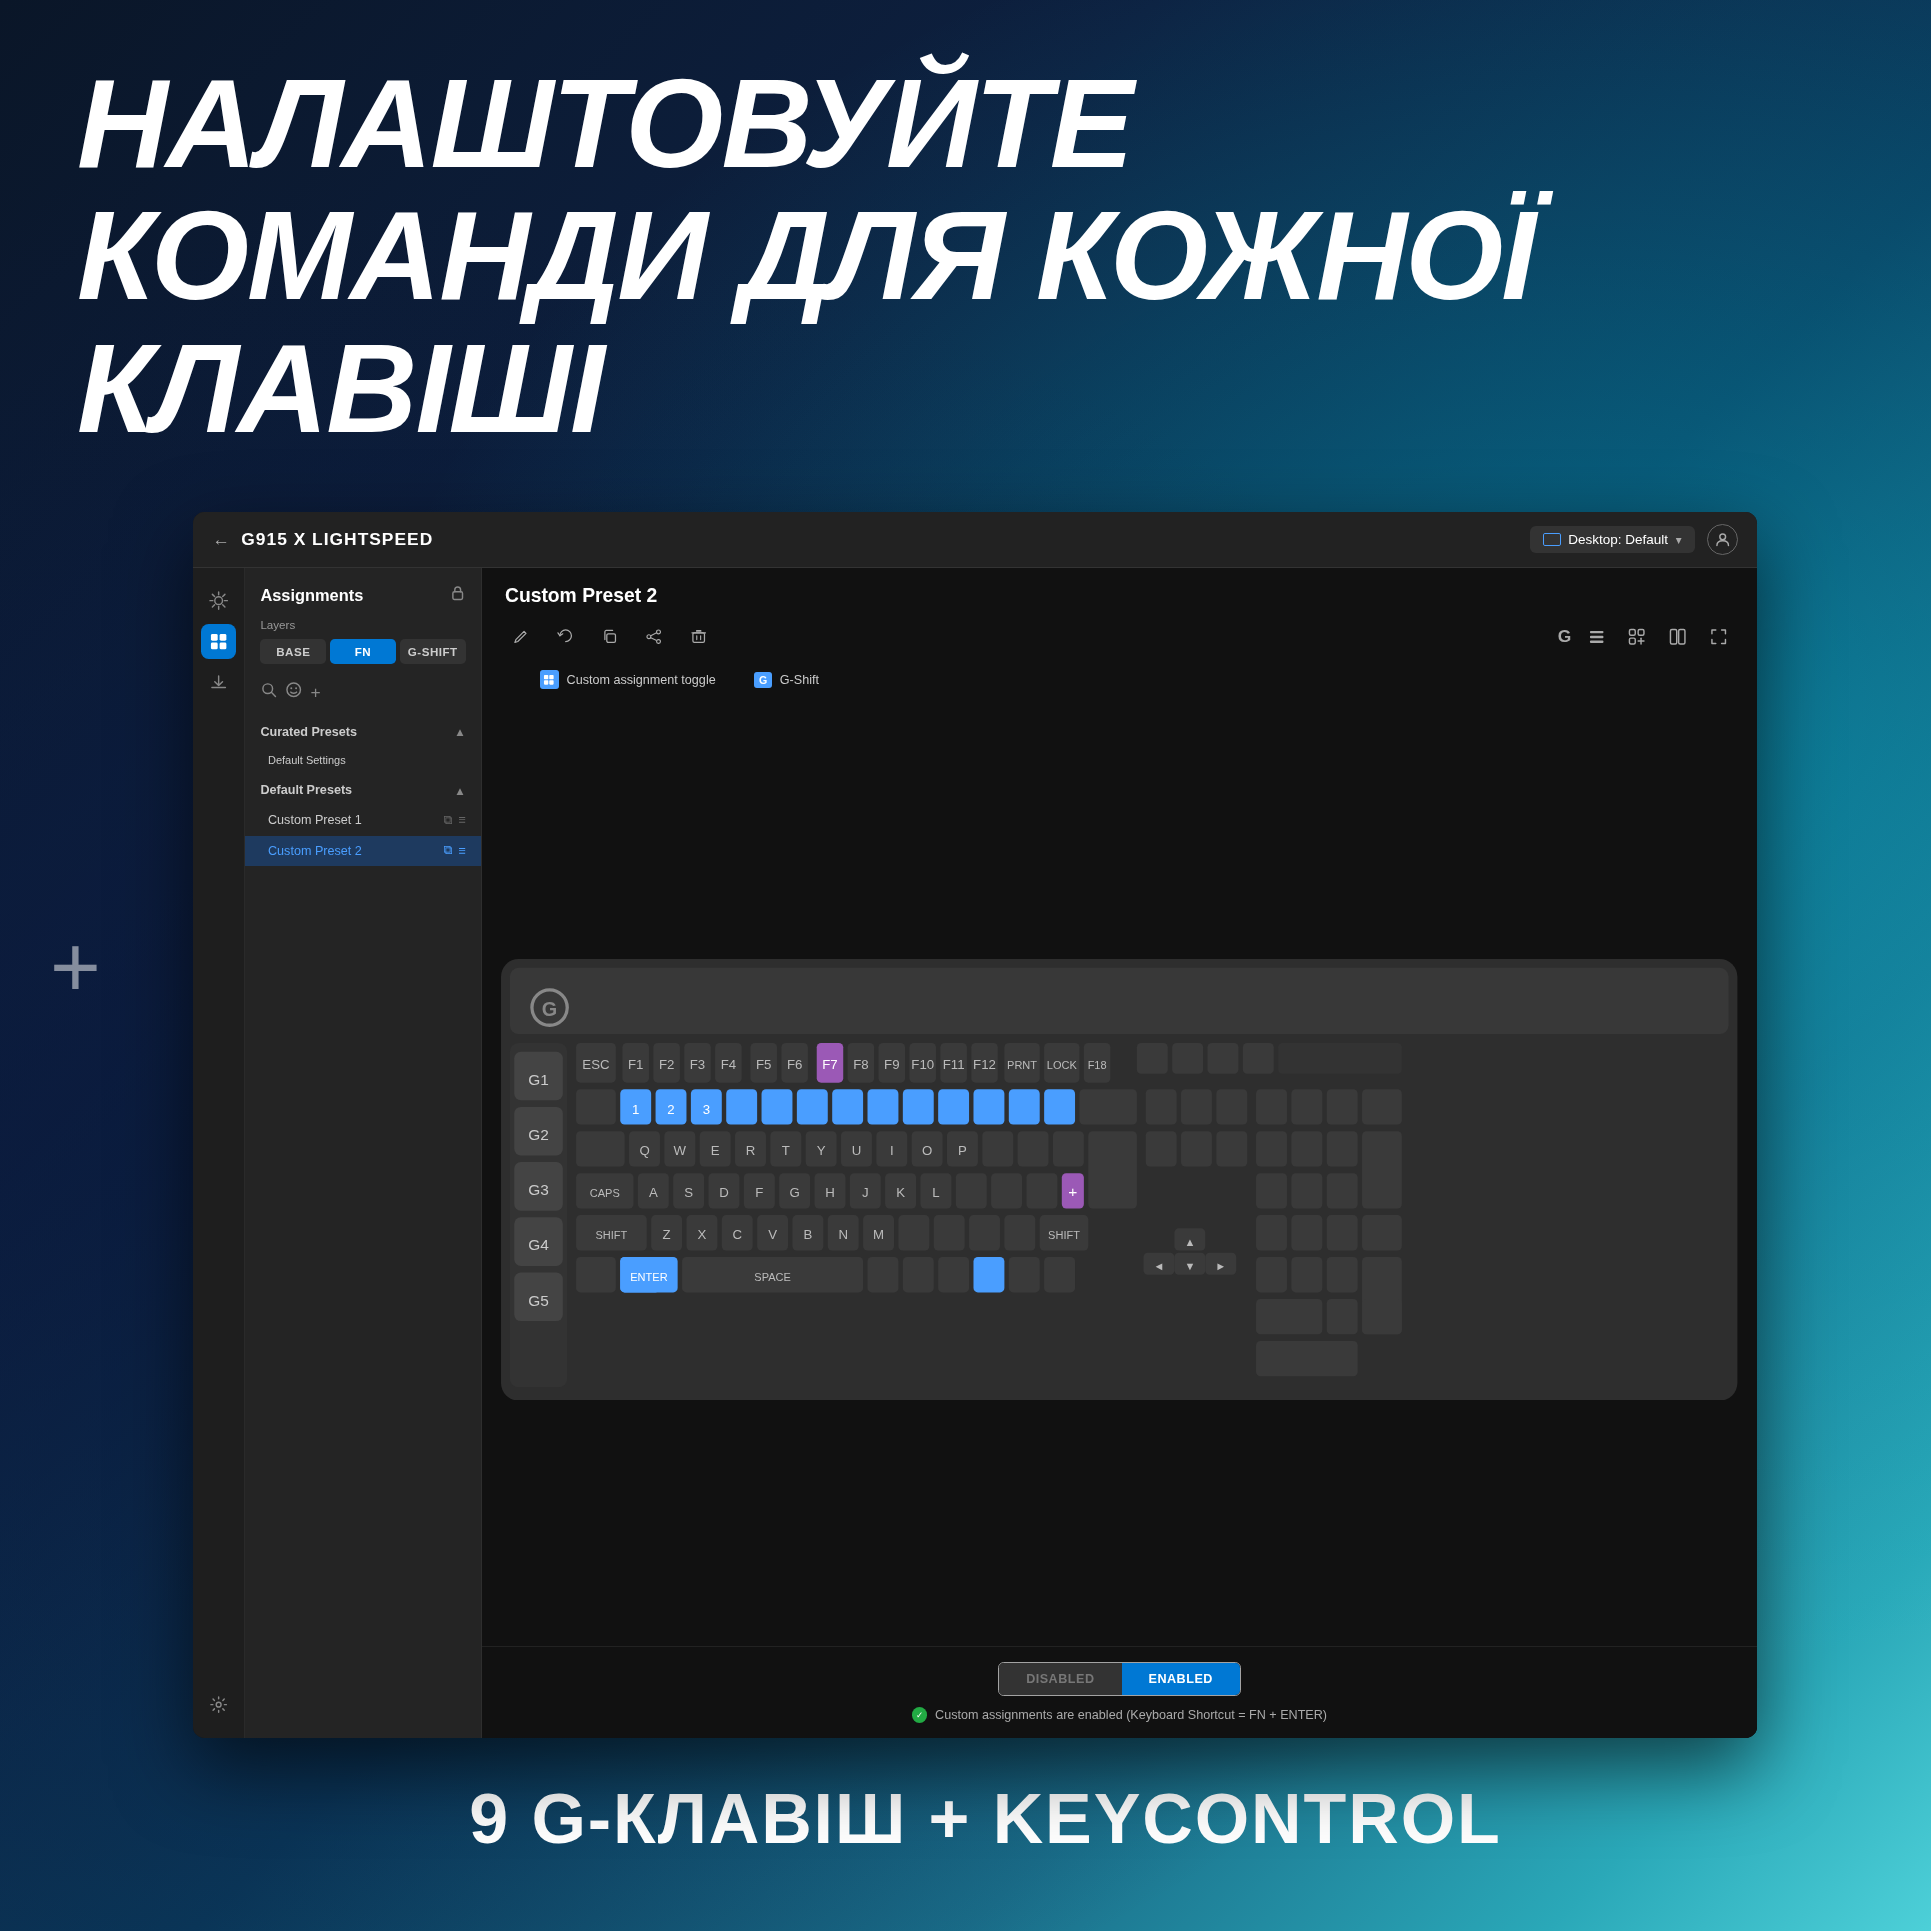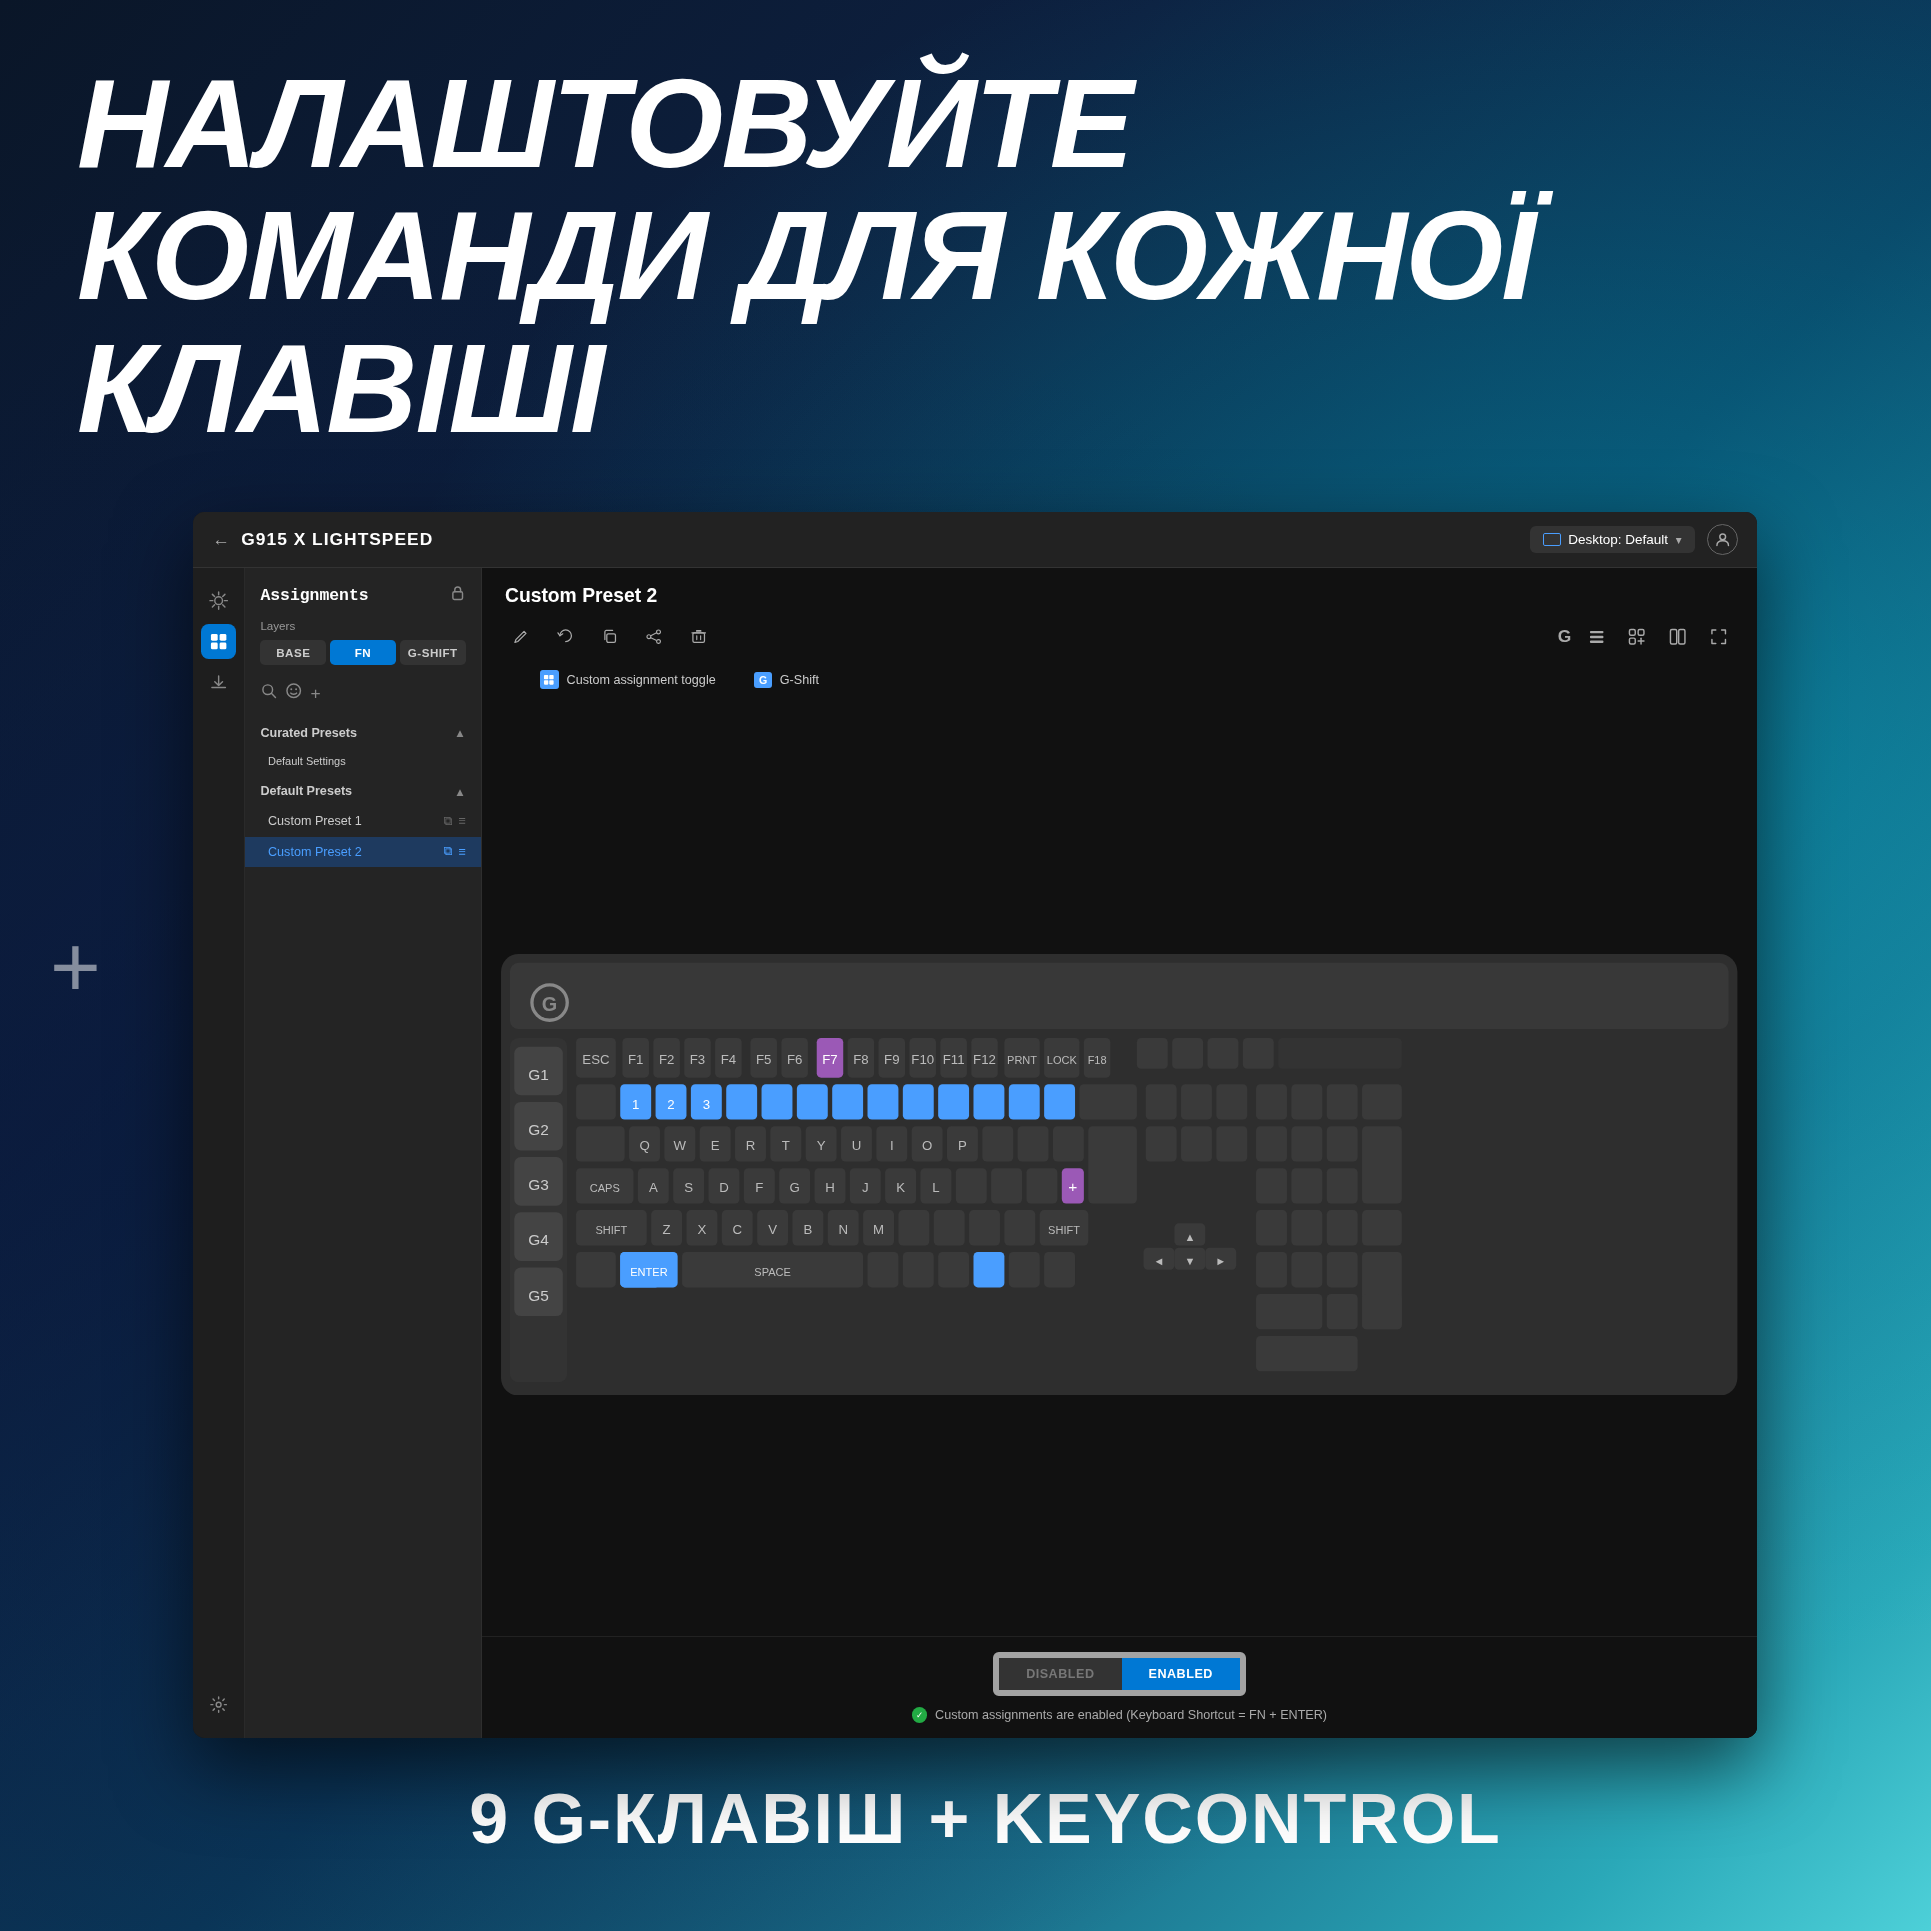--- a/index.html
+++ b/index.html
@@ -186,21 +186,20 @@
       display: flex;
       flex-direction: column;
       flex-shrink: 0;
       overflow-y: auto;
     }
     .panel-header {
       padding: 17.4px 15.4px 9.7px;
       display: flex;
       align-items: center;
       justify-content: space-between;
-      font-family: Liberation Mono, monospace;
     }
     .panel-title {
       color: #ffffff;
       font-size: 16.4px;
       font-weight: 700;
     }
     .lock-icon {
       color: #888;
       font-size: 15.4px;
     }
@@ -415,21 +414,21 @@
       flex-direction: column;
       align-items: center;
       gap: 11.6px;
       flex-shrink: 0;
     }
     .enabled-toggle-row {
       display: flex;
       gap: 0;
       border-radius: 5.8px;
       overflow: hidden;
-      border: 6px solid #a3a3a3;
+      border: 1px solid #a3a3a3;
     }
     .toggle-state-btn {
       padding: 8.7px 27px;
       font-size: 12.6px;
       font-weight: 700;
       border: none;
       cursor: pointer;
       letter-spacing: 0.5px;
     }
     .toggle-state-btn.disabled-btn {

